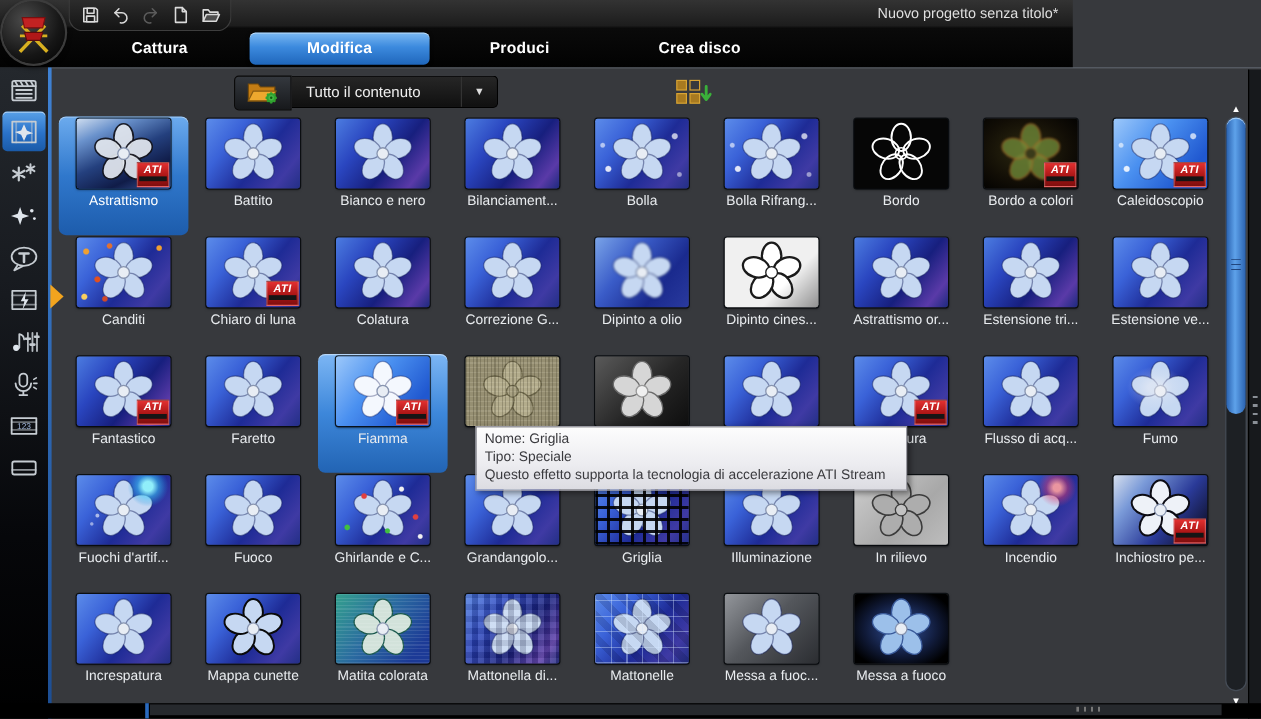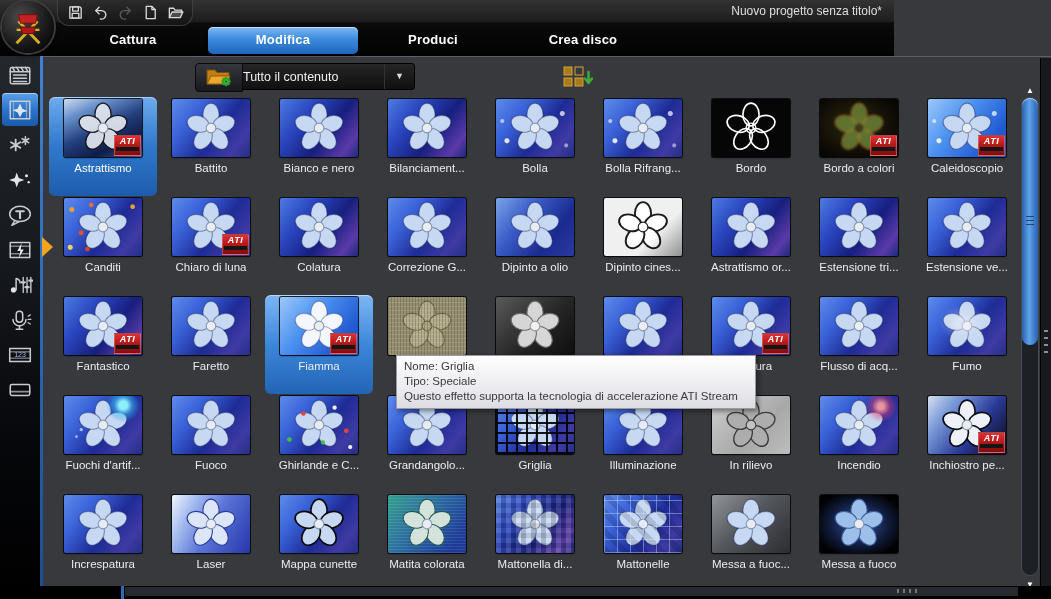--- a/index.html
+++ b/index.html
@@ -33,21 +33,21 @@
   .expand-arrow{position:absolute;left:42px;top:237px;width:0;height:0;z-index:12;
     border-top:10px solid transparent;border-bottom:10px solid transparent;border-left:11px solid #f2a41e;}
   
   .content{position:absolute;left:43px;top:56px;width:1008px;height:543px;
     background:#37393d;border-top:1px solid #5c626a;}
   .filter-group{position:absolute;left:152px;top:6px;height:27px;display:flex;}
   .folder-btn{width:46px;height:27px;background:linear-gradient(180deg,#34383e,#17191c);
     border:1px solid #0a0a0a;border-radius:4px 0 0 4px;display:flex;align-items:center;justify-content:center;}
   .dropdown{width:172px;height:27px;background:linear-gradient(180deg,#262626,#101010);
     border:1px solid #000;border-left:none;border-radius:0 4px 4px 0;display:flex;align-items:center;
-    color:#f0f0f0;font-size:12.5px;padding-left:0;box-sizing:border-box;gap:25px;}
+    color:#f0f0f0;font-size:12.5px;padding-left:12px;box-sizing:border-box;gap:25px;}
   .dropdown .caret{margin-left:auto;padding:0 10px;color:#ddd;font-size:9px;border-left:1px solid #333;line-height:25px;}
   .sort-btn{position:absolute;left:520px;top:9px;width:30px;height:23px;}
   
   .grid{position:absolute;left:6px;top:40px;width:972px;display:grid;
     grid-template-columns:repeat(9,108px);grid-auto-rows:99px;}
   .cell{display:flex;flex-direction:column;align-items:center;padding-top:2px;
     box-sizing:border-box;border-radius:6px;}
   .cell.selected,.cell.hover{background:linear-gradient(180deg,#6cabee 0%,#3078cc 50%,#1d5cac 100%);
     box-shadow:inset 0 1px 0 rgba(255,255,255,.45);}
   .cell.hover{background:linear-gradient(180deg,#7cb6f4 0%,#3d87da 50%,#2264b4 100%);}
@@ -836,33 +836,20 @@
               <ellipse class="petal" cx="50" cy="25" rx="15" ry="21" transform="rotate(72 50 50)"></ellipse>
               <ellipse class="petal" cx="50" cy="25" rx="15" ry="21" transform="rotate(144 50 50)"></ellipse>
               <ellipse class="petal" cx="50" cy="25" rx="15" ry="21" transform="rotate(216 50 50)"></ellipse>
               <ellipse class="petal" cx="50" cy="25" rx="15" ry="21" transform="rotate(288 50 50)"></ellipse>
               <circle class="pcenter" cx="50" cy="50" r="9"></circle>
             </svg>
           </div>
           <div class="clabel">Increspatura</div>
         </div>
         <div class="cell">
-          <div class="thumb t-laser">
-            <svg class="pin" viewBox="0 0 100 100">
-              <ellipse class="petal" cx="50" cy="25" rx="15" ry="21" transform="rotate(0 50 50)"></ellipse>
-              <ellipse class="petal" cx="50" cy="25" rx="15" ry="21" transform="rotate(72 50 50)"></ellipse>
-              <ellipse class="petal" cx="50" cy="25" rx="15" ry="21" transform="rotate(144 50 50)"></ellipse>
-              <ellipse class="petal" cx="50" cy="25" rx="15" ry="21" transform="rotate(216 50 50)"></ellipse>
-              <ellipse class="petal" cx="50" cy="25" rx="15" ry="21" transform="rotate(288 50 50)"></ellipse>
-              <circle class="pcenter" cx="50" cy="50" r="9"></circle>
-            </svg>
-          </div>
-          <div class="clabel">Laser</div>
-        </div>
-        <div class="cell">
           <div class="thumb t-std-outline">
             <svg class="pin" viewBox="0 0 100 100">
               <ellipse class="petal" cx="50" cy="25" rx="15" ry="21" transform="rotate(0 50 50)"></ellipse>
               <ellipse class="petal" cx="50" cy="25" rx="15" ry="21" transform="rotate(72 50 50)"></ellipse>
               <ellipse class="petal" cx="50" cy="25" rx="15" ry="21" transform="rotate(144 50 50)"></ellipse>
               <ellipse class="petal" cx="50" cy="25" rx="15" ry="21" transform="rotate(216 50 50)"></ellipse>
               <ellipse class="petal" cx="50" cy="25" rx="15" ry="21" transform="rotate(288 50 50)"></ellipse>
               <circle class="pcenter" cx="50" cy="50" r="9"></circle>
             </svg>
           </div>

